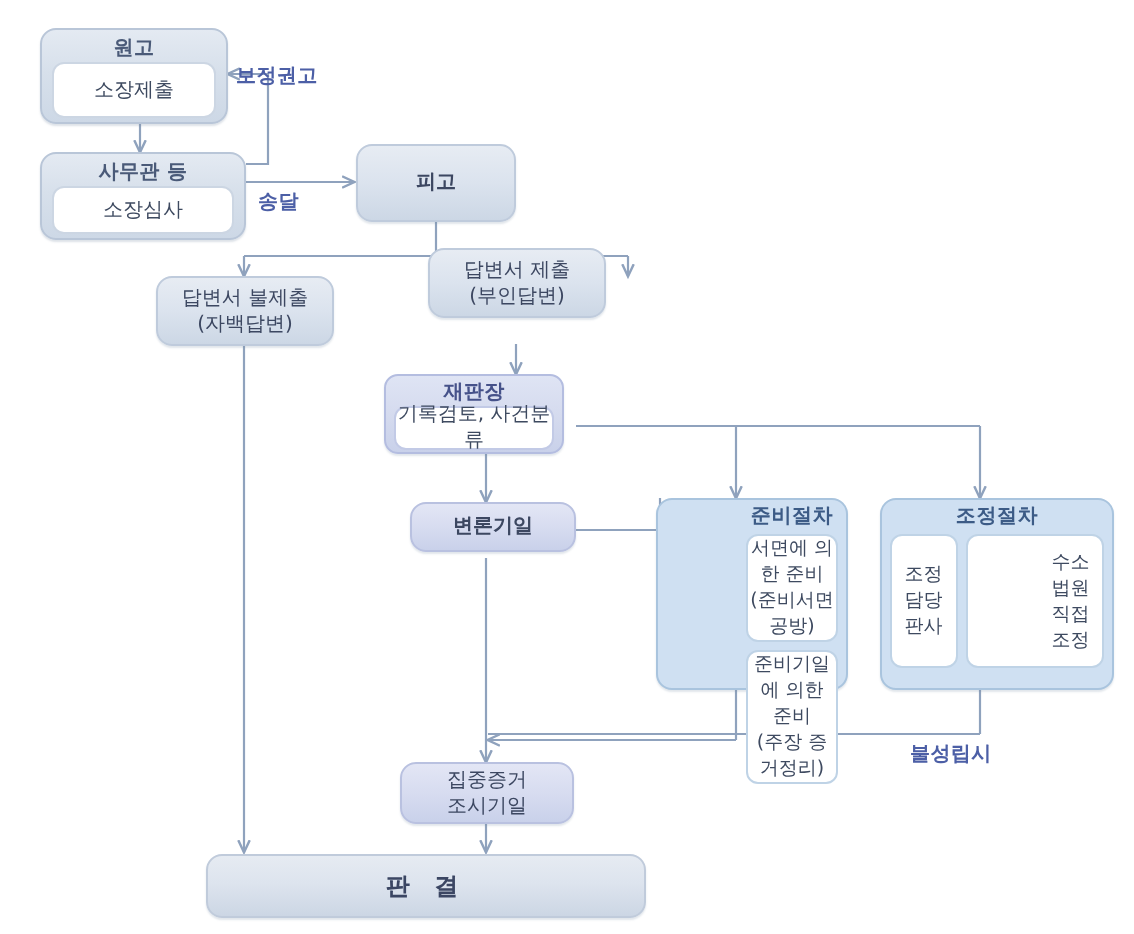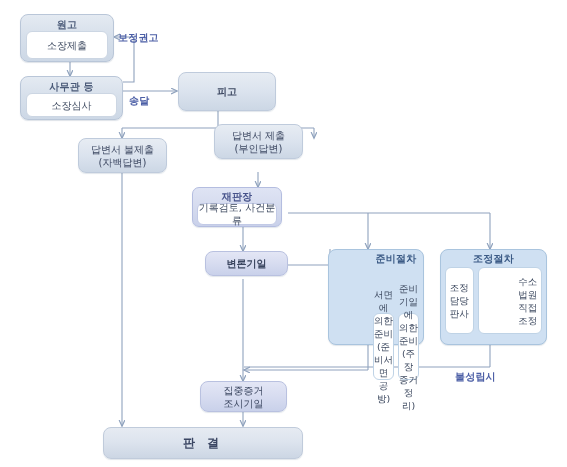--- a/index.html
+++ b/index.html
@@ -84,21 +84,21 @@
   .cell{
     background:#ffffff;
     border:1px solid #bfd3e6;
     border-radius:6px;
     display:flex;align-items:center;justify-content:center;
     text-align:center;
     font-size:9.5px;color:#3e4a60;
     line-height:13px;
     flex:1;
   }
-  .cell-stack{display:flex;gap:4px;height:calc(100% - 22px);margin-top:46px;}
+  .cell-stack{display:flex;flex-direction:column;gap:4px;height:calc(100% - 22px);}
 
   
   .elabel{
     position:absolute;
     font-size:10px;font-weight:bold;color:#4c5fa6;
     white-space:nowrap;
     letter-spacing:.2px;
   }
 </style>
 </head>
@@ -154,21 +154,21 @@
   <div class="node grp" style="left:20px;top:14px;width:94px;height:48px;">
     <div class="grp-title">원고</div>
     <div class="grp-body" style="height:26px;">소장제출</div>
   </div>
 
   <div class="node grp" style="left:20px;top:76px;width:103px;height:44px;">
     <div class="grp-title">사무관 등</div>
     <div class="grp-body" style="height:22px;">소장심사</div>
   </div>
 
-  <div class="node slab slab-grey bold" style="left:178px;top:72px;width:98px;height:39px;">
+  <div class="node slab slab-grey bold" style="left:178px;top:72px;width:80px;height:39px;">
     <span>피고</span>
   </div>
 
   <div class="node slab slab-grey" style="left:78px;top:138px;width:89px;height:35px;flex-direction:column;">
     <span>답변서 불제출</span>
     <span>(자백답변)</span>
   </div>
 
   <div class="node slab slab-grey" style="left:214px;top:124px;width:89px;height:35px;flex-direction:column;">
     <span>답변서 제출</span>
@@ -194,39 +194,39 @@
         <span>서면에 의한 준비</span>
         <span>(준비서면 공방)</span>
       </div>
       <div class="cell" style="flex-direction:column;">
         <span>준비기일에 의한 준비</span>
         <span>(주장 증거정리)</span>
       </div>
     </div>
   </div>
 
-  <div class="node panel" style="left:440px;top:249px;width:107px;height:96px;box-sizing:border-box;">
+  <div class="node panel" style="left:440px;top:249px;width:117px;height:96px;box-sizing:border-box;">
     <div class="panel-title">조정절차</div>
     <div class="panel-row">
       <div class="cell" style="white-space:pre-line;">조정
 담당
 판사</div>
       <div class="cell" style="white-space:pre-line;padding-left:36px;">수소
 법원
 직접
 조정</div>
     </div>
   </div>
 
   <div class="node slab slab-lav" style="left:200px;top:381px;width:87px;height:31px;flex-direction:column;">
     <span>집중증거</span>
     <span>조시기일</span>
   </div>
 
-  <div class="node slab slab-big" style="left:103px;top:427px;width:200px;height:32px;">
+  <div class="node slab slab-big" style="left:103px;top:427px;width:220px;height:32px;">
     <span>판 결</span>
   </div>
 
   <div class="elabel" style="left:118px;top:31px;">보정권고</div>
   <div class="elabel" style="left:129px;top:94px;">송달</div>
   <div class="elabel" style="left:455px;top:370px;">불성립시</div>
 
 </div>
 
 </body></html>

